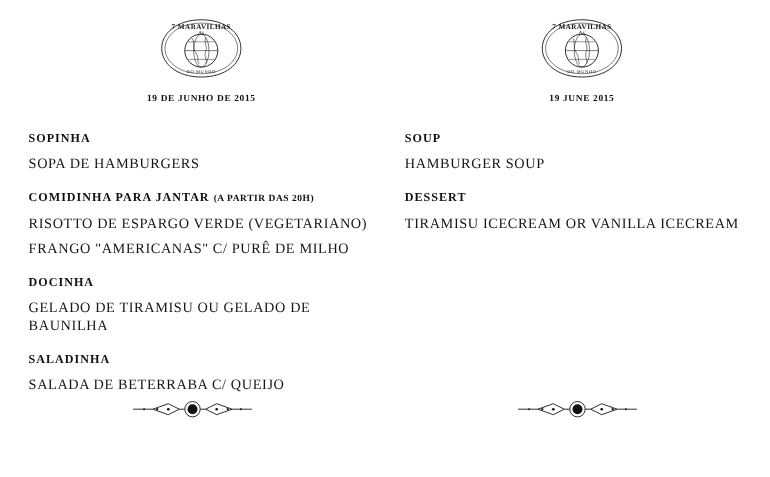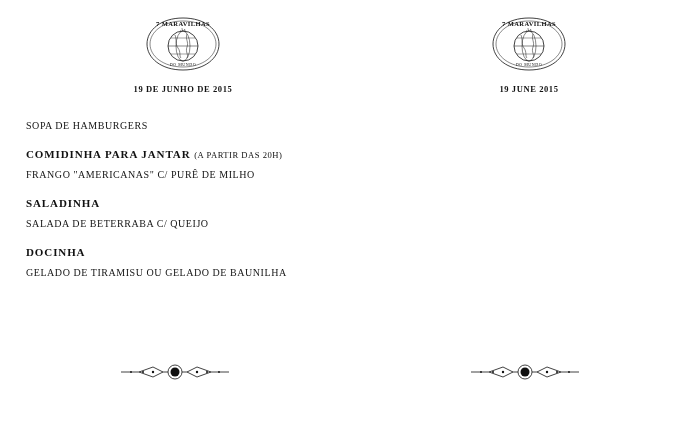--- a/index.html
+++ b/index.html
@@ -63,25 +63,25 @@
     font-weight: bold;
     font-size: 11px;
     letter-spacing: 0.9px;
     text-transform: uppercase;
     margin-bottom: 9px;
     color: #111;
   }
   .section-title .note {
     font-size: 8.6px;
     letter-spacing: 0.5px;
-    font-weight: normal;
+    font-weight: bold;
   }
   .item {
     font-family: "Liberation Serif", serif;
-    font-size: 10px;
+    font-size: 13px;
     letter-spacing: 0.55px;
     text-transform: uppercase;
     margin-bottom: 7px;
     color: #151515;
   }
   .footer-orn {
     position: absolute;
     bottom: 30px;
     left: 0;
     width: 100%;
@@ -120,43 +120,47 @@
           </g>
           <text x="52" y="54" text-anchor="middle" font-family="Liberation Serif, serif" font-size="4" fill="#111" letter-spacing="0.6">DO MUNDO</text>
         </svg>
       </div>
     </div>
     <div class="date">19 DE JUNHO DE 2015</div>
 
     <div class="sections">
 
       <div class="section">
+        <div class="section-title">
+          <span>SOPINHA</span>
+        </div>
         <div class="item">SOPA DE HAMBURGERS</div>
       </div>
 
       <div class="section">
         <div class="section-title">
           <span>COMIDINHA PARA JANTAR</span>
           <span class="note">(A PARTIR DAS 20H)</span>
         </div>
+        <div class="item">RISOTTO DE ESPARGO VERDE (VEGETARIANO)</div>
         <div class="item">FRANGO "AMERICANAS" C/ PURÊ DE MILHO</div>
       </div>
 
       <div class="section">
         <div class="section-title">
+          <span>DOCINHA</span>
+        </div>
+        <div class="item">GELADO DE TIRAMISU OU GELADO DE BAUNILHA</div>
+      </div>
+
+      <div class="section">
+        <div class="section-title">
           <span>SALADINHA</span>
         </div>
         <div class="item">SALADA DE BETERRABA C/ QUEIJO</div>
-      </div>
-
-      <div class="section">
-        <div class="section-title">
-          <span>DOCINHA</span>
-        </div>
-        <div class="item">GELADO DE TIRAMISU OU GELADO DE BAUNILHA</div>
       </div>
 
     </div>
 
     <div class="footer-orn">
       <svg class="orn" viewBox="0 0 112 16" xmlns="http://www.w3.org/2000/svg">
         <g stroke="#111" stroke-width="0.8" fill="none">
           <path d="M2 8 L20 8"></path>
           <path d="M92 8 L110 8"></path>
           <path d="M20 8 L34 3 L44 8 L34 13 Z"></path>
@@ -198,23 +202,35 @@
             <text x="0" y="-18" text-anchor="middle" font-family="Liberation Serif, serif" font-weight="bold" font-size="6.5" fill="#111" letter-spacing="0.4">7 MARAVILHAS</text>
           </g>
           <text x="52" y="54" text-anchor="middle" font-family="Liberation Serif, serif" font-size="4" fill="#111" letter-spacing="0.6">DO MUNDO</text>
         </svg>
       </div>
     </div>
     <div class="date">19 JUNE 2015</div>
 
     <div class="sections">
 
-
-
-
+      <div class="section">
+        <div class="section-title">
+          <span>SOUP</span>
+        </div>
+        <div class="item">HAMBURGER SOUP</div>
+      </div>
+
+
+
+      <div class="section">
+        <div class="section-title">
+          <span>DESSERT</span>
+        </div>
+        <div class="item">TIRAMISU ICECREAM OR VANILLA ICECREAM</div>
+      </div>
 
     </div>
 
     <div class="footer-orn">
       <svg class="orn" viewBox="0 0 112 16" xmlns="http://www.w3.org/2000/svg">
         <g stroke="#111" stroke-width="0.8" fill="none">
           <path d="M2 8 L20 8"></path>
           <path d="M92 8 L110 8"></path>
           <path d="M20 8 L34 3 L44 8 L34 13 Z"></path>
           <path d="M92 8 L78 3 L68 8 L78 13 Z"></path>

